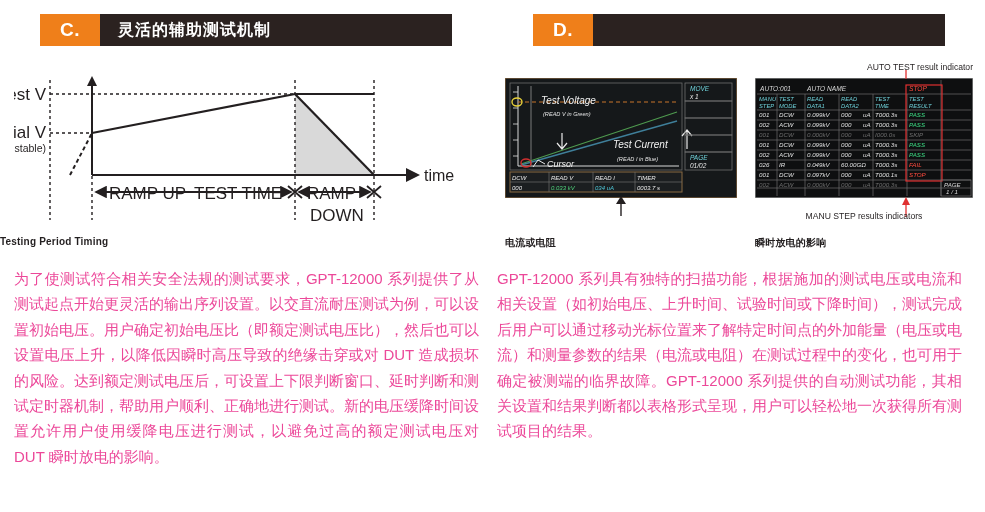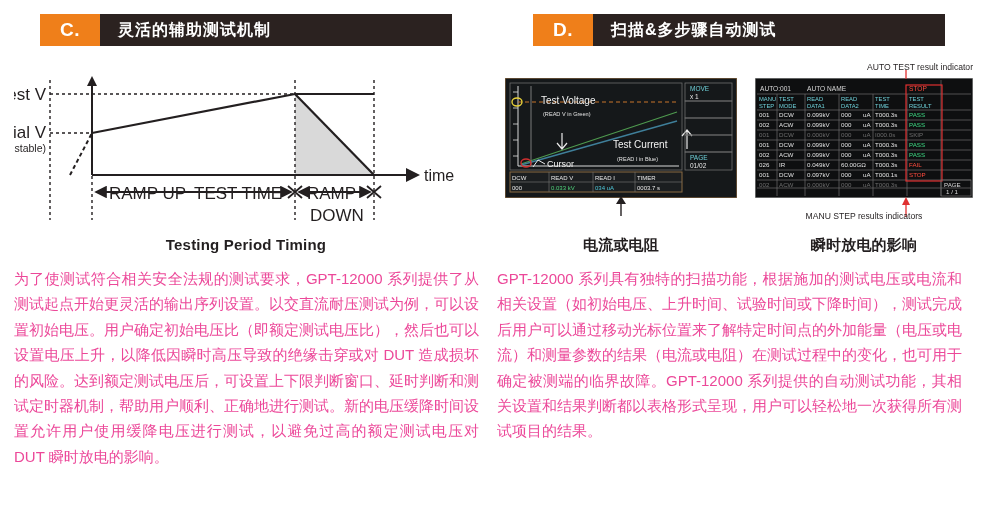--- a/index.html
+++ b/index.html
@@ -27,35 +27,35 @@
   .hdr-title{
     flex:1;display:flex;align-items:center;padding-left:18px;
     color:#ffffff;font-size:16px;font-weight:bold;letter-spacing:1px;border-radius:12px;
   }
 
   
   .figure-left{position:absolute;left:14px;top:72px;width:465px;height:160px;}
   .figure-left svg{display:block;}
 
   .caption{
-    position:absolute;text-align:center;font-size:15px;font-weight:bold;
+    position:absolute;font-size:10px;font-weight:bold;
     color:#231f20;letter-spacing:.2px;
   }
   .cap-left{left:0;top:236px;width:492px;}
 
   .body-text{
     position:absolute;font-size:15px;line-height:25.4px;color:#ec4899;
     text-align:justify;text-justify:inter-ideograph;
     font-family:"Liberation Sans","DejaVu Sans",sans-serif;
   }
   .body-left{left:14px;top:266px;width:465px;}
   .body-right{left:4px;top:252px;width:465px;}
 
   
-  .shot{position:absolute;background:#737373;}
+  .shot{position:absolute;background:#737373;font-style:italic;}
   .shot-scan{left:12px;top:78px;width:232px;height:120px;}
   .shot-table{left:262px;top:78px;width:218px;height:120px;}
 
   .annot{
     position:absolute;font-size:8.6px;color:#231f20;white-space:nowrap;
   }
   .cap-right-a{left:12px;top:236px;width:232px;}
   .cap-right-b{left:262px;top:236px;width:218px;}
 </style>
 </head>
@@ -118,21 +118,20 @@
     </div>
 
     <div class="caption cap-left">Testing Period Timing</div>
     <div class="body-text body-left">为了使测试符合相关安全法规的测试要求，GPT-12000 系列提供了从测试起点开始更灵活的输出序列设置。以交直流耐压测试为例，可以设置初始电压。用户确定初始电压比（即额定测试电压比），然后也可以设置电压上升，以降低因瞬时高压导致的绝缘击穿或对 DUT 造成损坏的风险。达到额定测试电压后，可设置上下限判断窗口、延时判断和测试定时器机制，帮助用户顺利、正确地进行测试。新的电压缓降时间设置允许用户使用缓降电压进行测试，以避免过高的额定测试电压对 DUT 瞬时放电的影响。</div>
   </div>
 
   <div class="col col-right">
 
     <div class="hdr">
       <div class="hdr-letter">D.</div>
-      <div class="hdr-title">扫描&amp;多步骤自动测试</div>
     </div>
 
     <div class="shot shot-scan">
       <svg width="232" height="120" viewBox="0 0 232 120">
         <rect x="0" y="0" width="232" height="120" fill="#15181a" stroke="#8a6a43" stroke-width="1.2"></rect>
 
         <rect x="5" y="5" width="172" height="87" fill="#15181a" stroke="#6c6c6c" stroke-width="0.8"></rect>
 
         <g stroke="#b9b9b9" stroke-width="1">
           <line x1="8" y1="14" x2="13" y2="14"></line>

